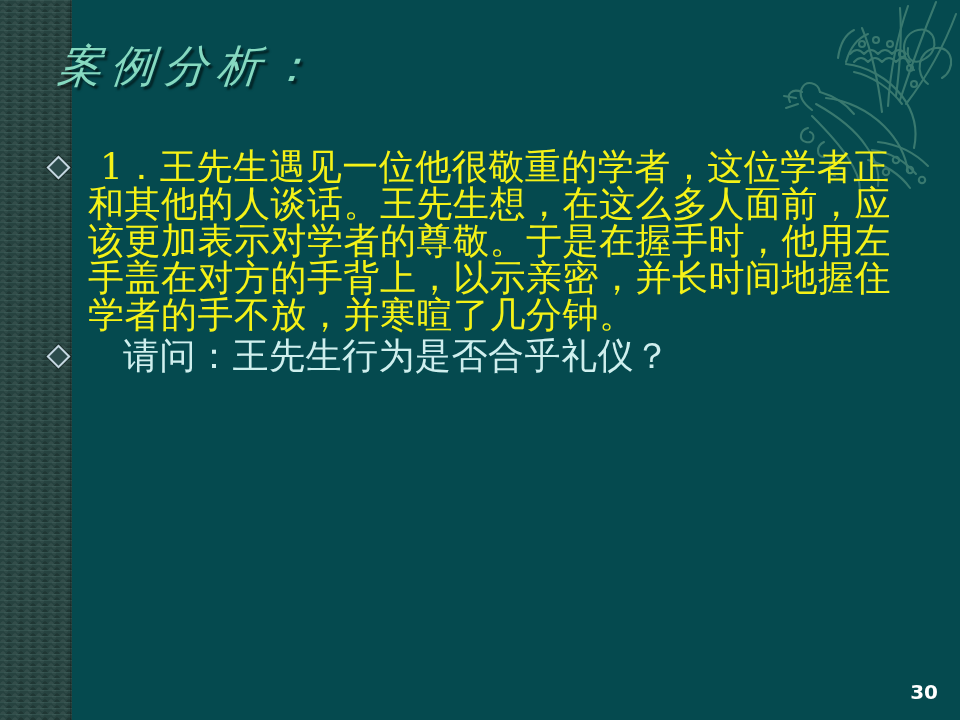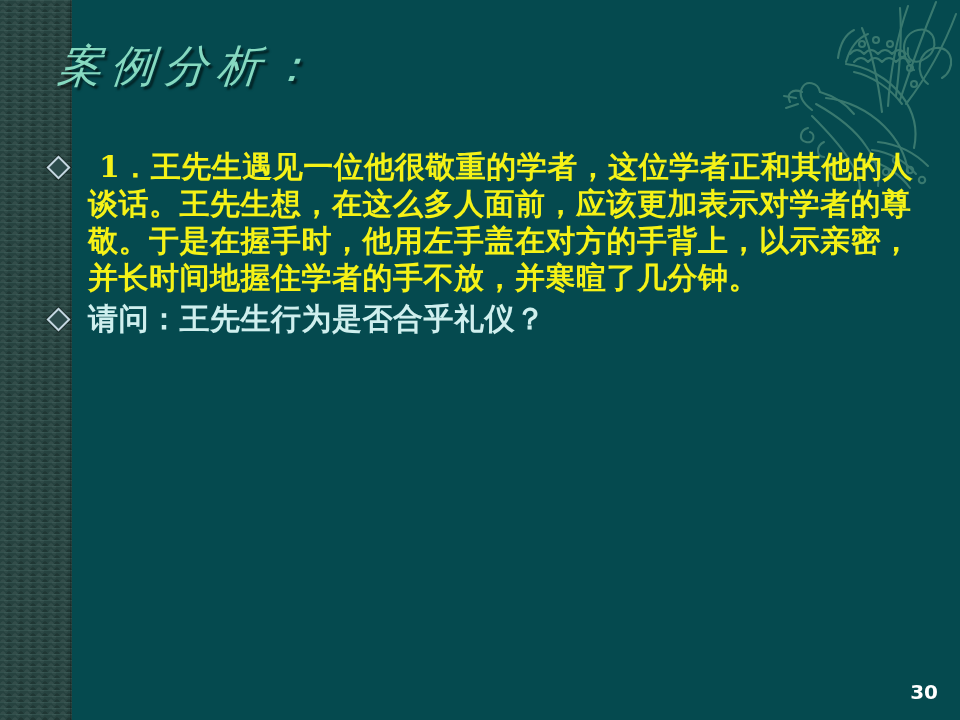--- a/index.html
+++ b/index.html
@@ -95,28 +95,28 @@
     width: 13px;
     height: 13px;
     transform: rotate(45deg);
     border: 2px solid #C6D8E2;
     background: #2C4C4C;
     box-shadow: 0 0 0 1px rgba(0,0,0,0.35);
   }
   .bullet-text {
     display: block;
     font-family: "DejaVu Serif", "Liberation Serif", serif;
-    font-weight: 700;
-    font-size: 30px;
+    font-weight: 400;
+    font-size: 36px;
     line-height: 37px;
     letter-spacing: 0.5px;
     white-space: pre-wrap;
   }
   .bullet-text.yellow { color: #F5F217; }
-  .bullet-text.cyan   { color: #CFEFEE; }
+  .bullet-text.cyan   { color: #CFEFEE; margin-left: 35px; }
 
   
   #page-number {
     position: absolute;
     right: 22px;
     bottom: 16px;
     z-index: 6;
     color: #FFFFFF;
     font-family: "DejaVu Sans", "Liberation Sans", sans-serif;
     font-size: 20px;

